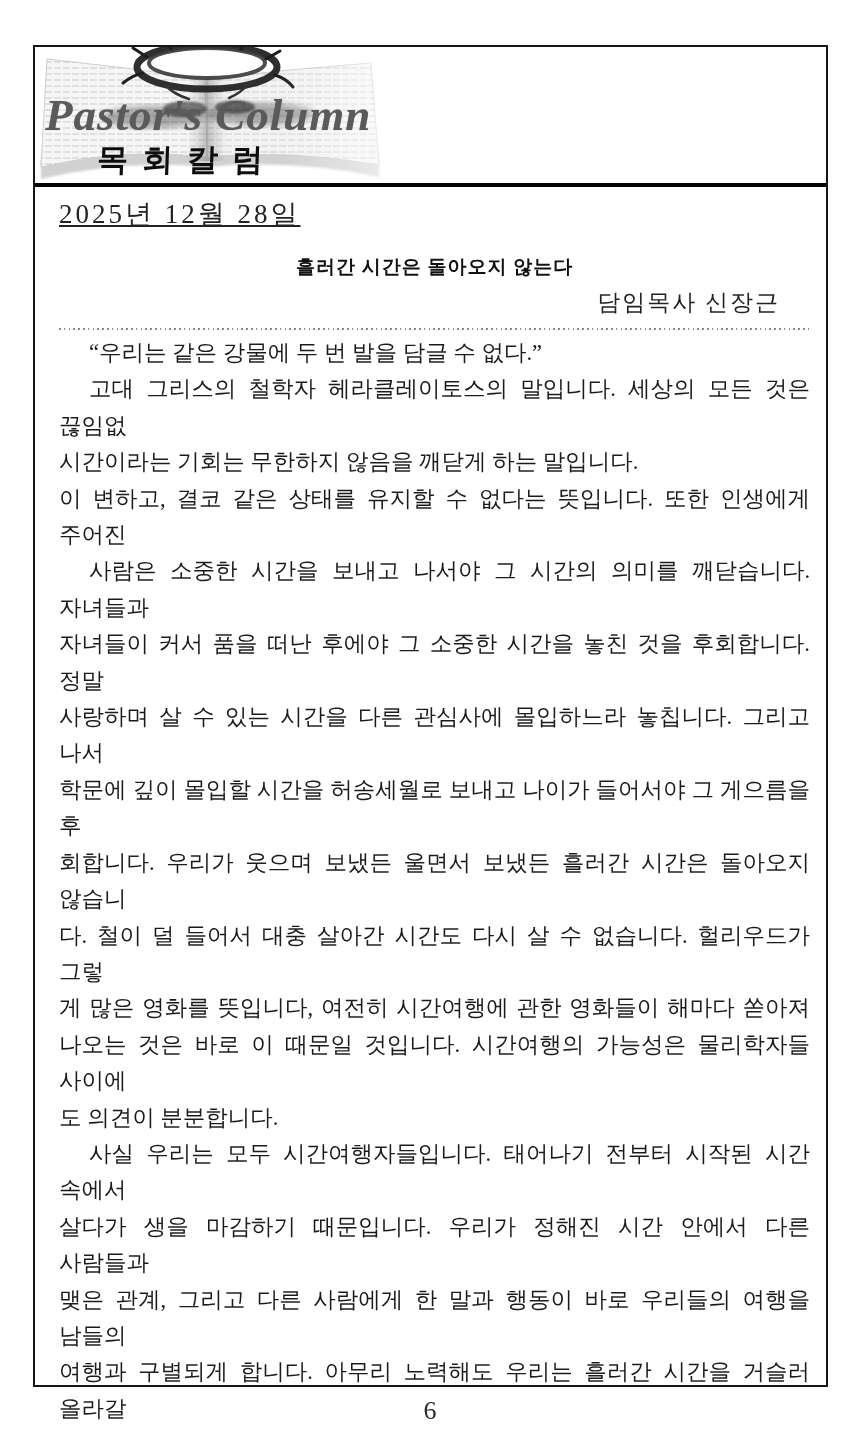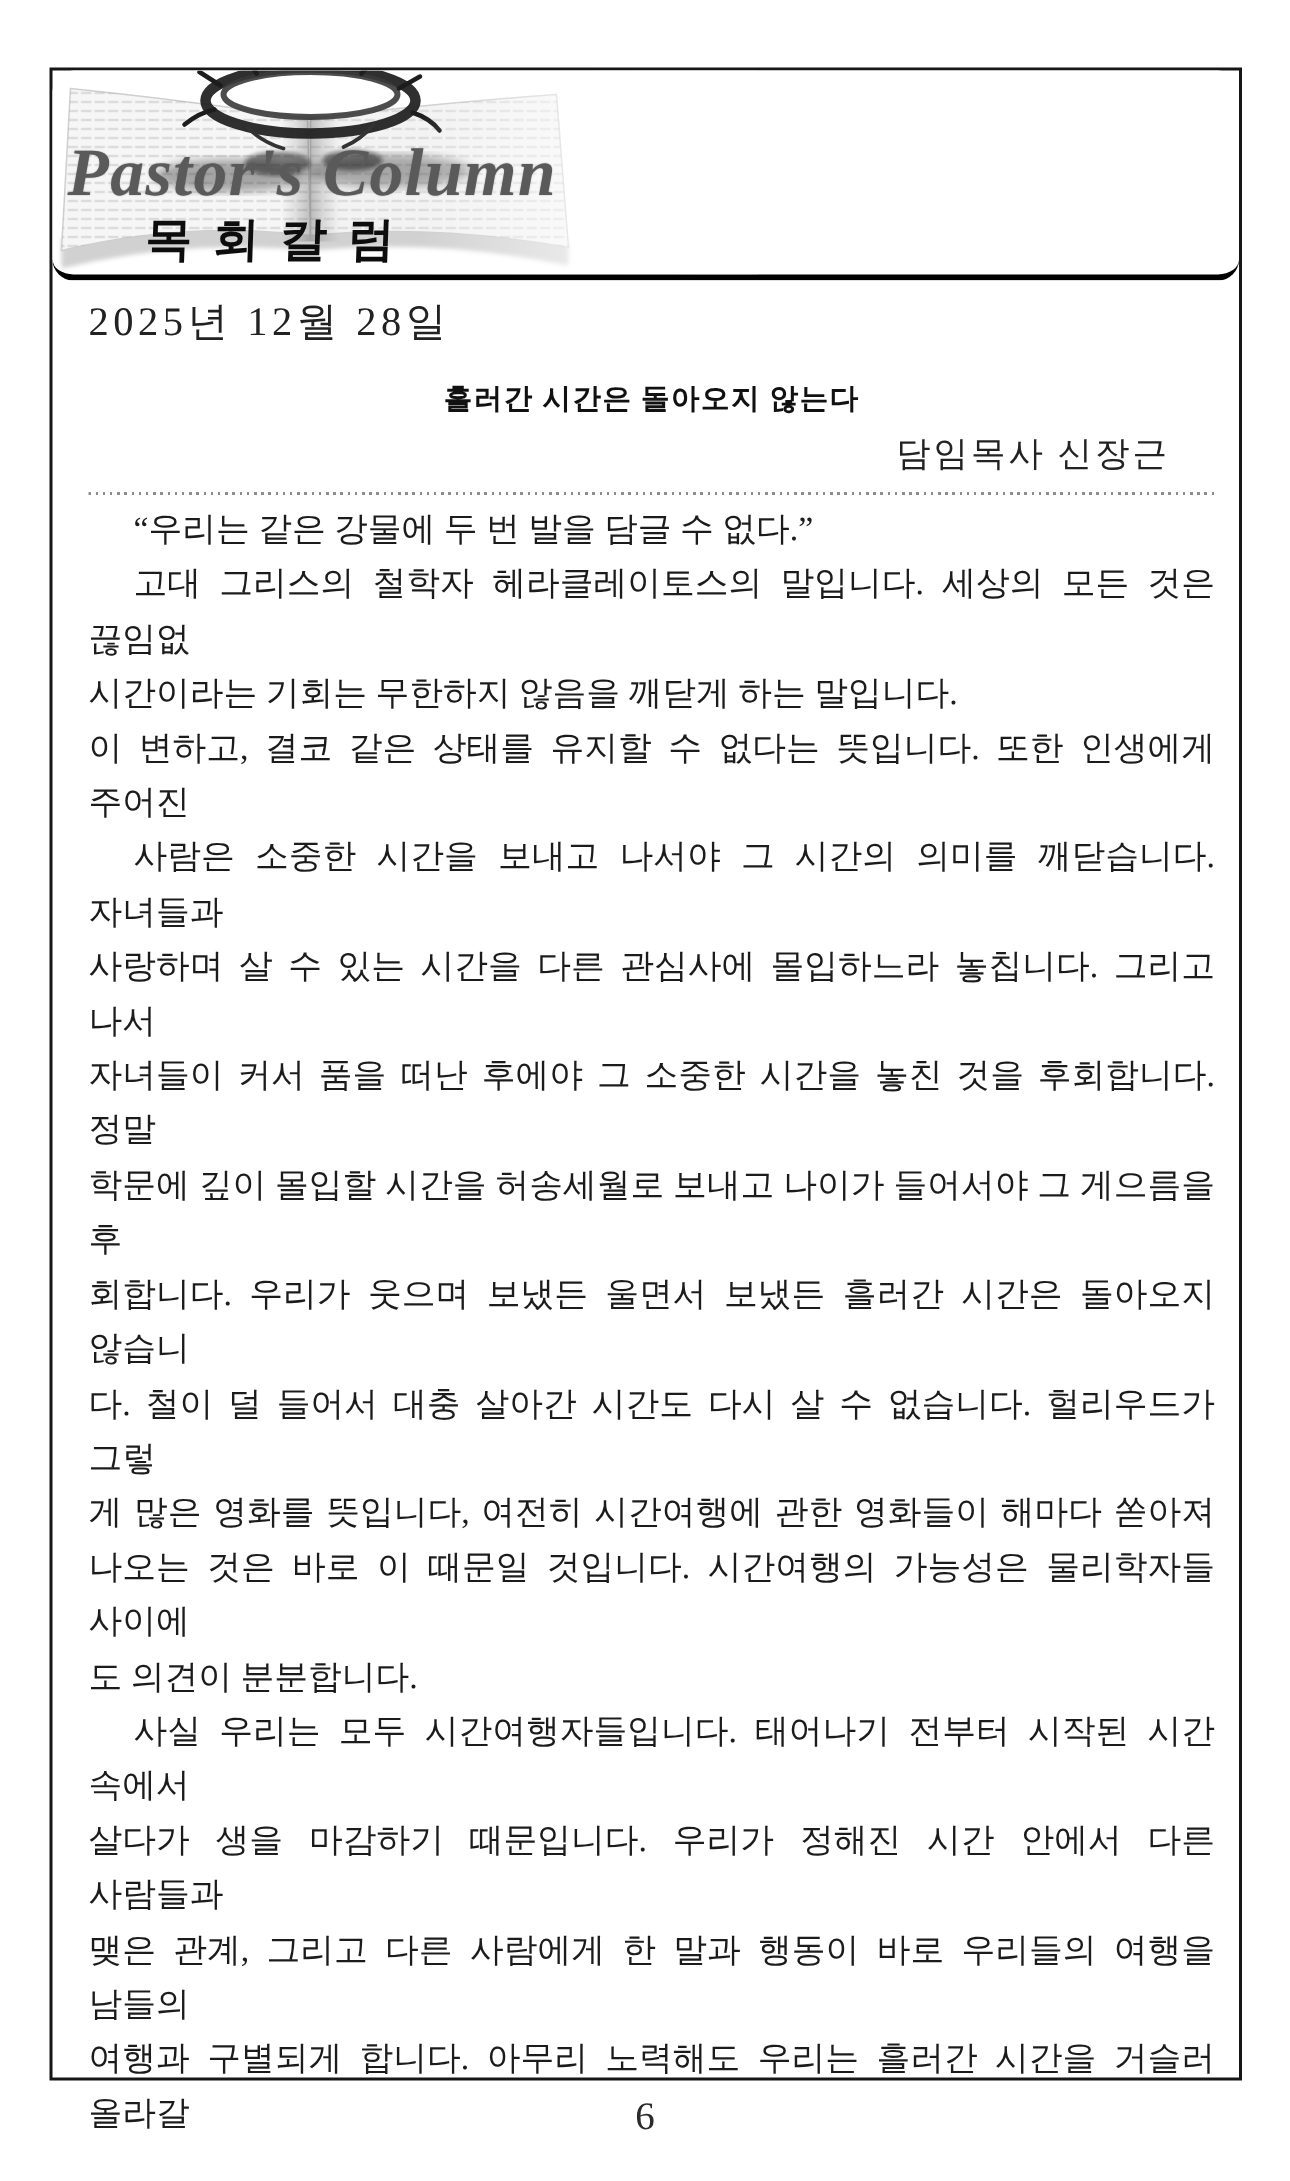--- a/index.html
+++ b/index.html
@@ -19,21 +19,20 @@
     border: 2px solid #161616;
     background: #fff;
   }
   
   .masthead {
     position: relative;
     height: 136px;
     border-bottom: 4px solid #000;
     overflow: hidden;
     background: #fff;
-    border-radius: 14px;
   }
   .masthead-art { position: absolute; left: 0; top: 0; }
   .masthead-title-en {
     position: absolute; left: 10px; top: 46px;
     font-family: "Liberation Serif", "DejaVu Serif", serif;
     font-style: italic; font-weight: bold;
     font-size: 45px; line-height: 45px;
     color: #5a5a5a;
     letter-spacing: 1px;
     text-shadow: 0 0 1px rgba(90,90,90,.55);
@@ -49,20 +48,21 @@
   }
   
   .content {
     padding: 0 16px 0 24px;
   }
   .date-line {
     margin-top: 10px;
     font-size: 27px; line-height: 34px;
     letter-spacing: 3px;
     color: #222;
+    text-decoration: underline;
   }
   .article-title {
     margin-top: 18px;
     text-align: center;
     font-size: 19px; line-height: 36px;
     font-weight: 700;
     letter-spacing: 1px;
     color: #111;
   }
   .author-line {
@@ -163,22 +163,22 @@
     <div class="date-line">2025년 12월 28일</div>
     <div class="article-title">흘러간 시간은 돌아오지 않는다</div>
     <div class="author-line">담임목사 신장근</div>
     <div class="dotted-divider"></div>
     <div class="article-body">
         <div class="body-line first last">“우리는 같은 강물에 두 번 발을 담글 수 없다.”</div>
         <div class="body-line first">고대 그리스의 철학자 헤라클레이토스의 말입니다. 세상의 모든 것은 끊임없</div>
         <div class="body-line last">시간이라는 기회는 무한하지 않음을 깨닫게 하는 말입니다.</div>
         <div class="body-line">이 변하고, 결코 같은 상태를 유지할 수 없다는 뜻입니다. 또한 인생에게 주어진</div>
         <div class="body-line first">사람은 소중한 시간을 보내고 나서야 그 시간의 의미를 깨닫습니다. 자녀들과</div>
+        <div class="body-line">자녀들이 커서 품을 떠난 후에야 그 소중한 시간을 놓친 것을 후회합니다. 정말</div>
         <div class="body-line">사랑하며 살 수 있는 시간을 다른 관심사에 몰입하느라 놓칩니다. 그리고 나서</div>
-        <div class="body-line">자녀들이 커서 품을 떠난 후에야 그 소중한 시간을 놓친 것을 후회합니다. 정말</div>
         <div class="body-line">학문에 깊이 몰입할 시간을 허송세월로 보내고 나이가 들어서야 그 게으름을 후</div>
         <div class="body-line">회합니다. 우리가 웃으며 보냈든 울면서 보냈든 흘러간 시간은 돌아오지 않습니</div>
         <div class="body-line">다. 철이 덜 들어서 대충 살아간 시간도 다시 살 수 없습니다. 헐리우드가 그렇</div>
         <div class="body-line">게 많은 영화를 뜻입니다, 여전히 시간여행에 관한 영화들이 해마다 쏟아져</div>
         <div class="body-line">나오는 것은 바로 이 때문일 것입니다. 시간여행의 가능성은 물리학자들 사이에</div>
         <div class="body-line last">도 의견이 분분합니다.</div>
         <div class="body-line first">사실 우리는 모두 시간여행자들입니다. 태어나기 전부터 시작된 시간 속에서</div>
         <div class="body-line">살다가 생을 마감하기 때문입니다. 우리가 정해진 시간 안에서 다른 사람들과</div>
         <div class="body-line">맺은 관계, 그리고 다른 사람에게 한 말과 행동이 바로 우리들의 여행을 남들의</div>
         <div class="body-line">여행과 구별되게 합니다. 아무리 노력해도 우리는 흘러간 시간을 거슬러 올라갈</div>

